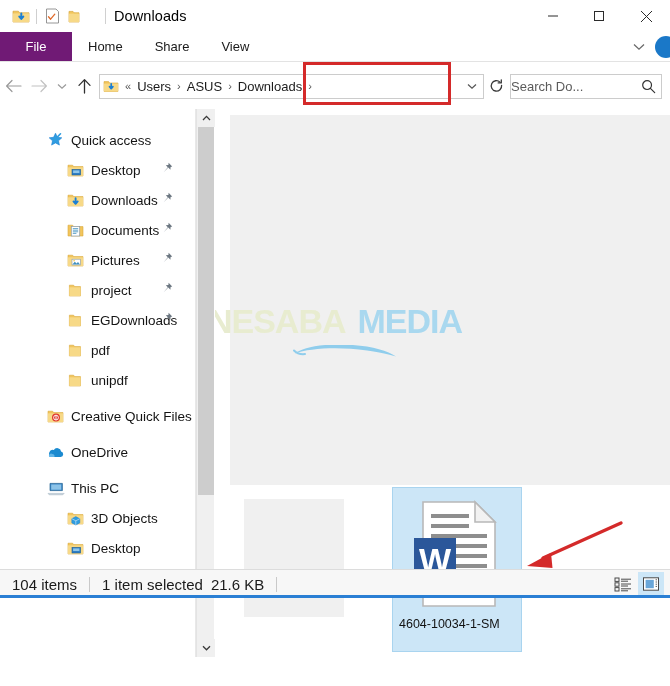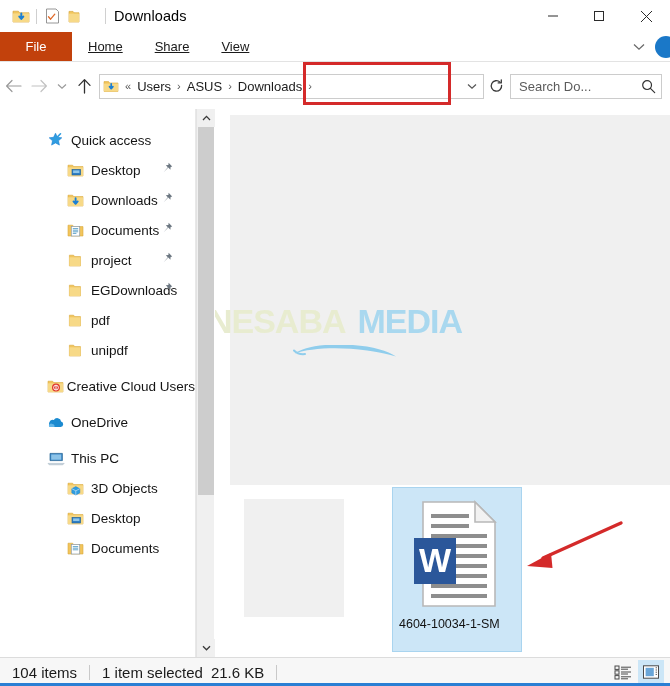--- a/index.html
+++ b/index.html
@@ -5,21 +5,21 @@
   * { box-sizing: border-box; }
   html, body { margin:0; padding:0; }
   body {
     width:670px; height:686px;
     font-family:"Liberation Sans", sans-serif;
     background:#ffffff;
     overflow:hidden;
     position:relative;
     color:#1a1a1a;
   }
-  #app { position:relative; width:670px; height:686px; background:#fff; }
+  #app { position:relative; width:670px; height:598px; background:#fff; }
 
   
   .titlebar {
     position:absolute; left:0; top:0; width:670px; height:32px;
     background:#ffffff; display:flex; align-items:center;
   }
   .qat { display:flex; align-items:center; gap:0px; padding-left:10px; height:32px; }
   .qat-ico {
     width:22px; height:22px; display:flex; align-items:center; justify-content:center;
   }
@@ -34,25 +34,25 @@
   }
   .win-btn:last-child { width:48px; }
 
   
   .ribbon {
     position:absolute; left:0; top:32px; width:670px; height:30px;
     background:#ffffff; display:flex; align-items:stretch;
     border-bottom:1px solid #e3e3e3;
   }
   .tab-file {
-    width:72px; background:#c2410c; color:#fff; display:flex;
+    width:72px; background:#701a75; color:#fff; display:flex;
     align-items:center; justify-content:center; font-size:13px;
   }
   .tab {
-    padding:0 16px; display:flex; align-items:center; font-size:13px; color:#1a1a1a;text-decoration:underline;
+    padding:0 16px; display:flex; align-items:center; font-size:13px; color:#1a1a1a;
   }
   .ribbon-right { margin-left:auto; display:flex; align-items:center; padding-right:4px; }
   .ribbon-chev { color:#6a6a6a; font-size:12px; padding:0 10px; }
   .help-circle {
     width:22px; height:22px; border-radius:50%; background:#1a78c8;
     margin-right:-11px; display:block;
   }
 
   
   .addrrow {
@@ -73,21 +73,21 @@
   .addr-ico { width:22px; display:flex; align-items:center; justify-content:center; }
   .crumbs { display:flex; align-items:center; font-size:13px; color:#1c1c1c; gap:0; flex:1; overflow:hidden; }
   .crumb { padding:0 3px; white-space:nowrap; }
   .crumb-sep { color:#555; font-size:11px; padding:0 3px; }
   .addr-dd { width:22px; display:flex; align-items:center; justify-content:center; color:#555; font-size:10px; }
   .refresh { width:24px; display:flex; align-items:center; justify-content:center; color:#3a3a3a; font-size:14px; }
 
   .searchbox {
     flex:1; height:25px; border:1px solid #cccccc; border-left:1px solid #cccccc;
     background:#fff; display:flex; align-items:center; margin-left:2px; margin-right:8px;
-    padding-left:8px; overflow:hidden;
+    overflow:hidden;
   }
   .searchbox .ph { font-size:13px; color:#5b5b5b; white-space:nowrap; flex:1; }
   .searchbox .mag { width:26px; display:flex; align-items:center; justify-content:center; color:#333; }
 
   
   .annot-rect {
     position:absolute; left:303px; top:62px; width:148px; height:43px;
     border:3px solid #d42a2a; z-index:40; pointer-events:none;
   }
 
@@ -373,20 +373,37 @@
           </svg>
         </span>
         <span class="lbl">Documents</span>
         <span class="pin">
           <svg width="12" height="13" viewBox="0 0 12 13">
               <path d="M7.6 0.8l3.6 3.6-1.6.7-.2 2.6-2.1-2.1-4.6 4.6 4.1-5-2-2 2.6-.3z" fill="#6b7680"></path>
             </svg>
         </span>
       </div>
 
+      <div class="nav-item indent">
+        <span class="ico">
+          <svg width="17" height="15" viewBox="0 0 17 15">
+            <path d="M1 2.2h4.6l1.1 1.4H16V13H1z" fill="#f2c55c" stroke="#d9a73c" stroke-width="0.6"></path>
+            <path d="M1 4.3h15V13H1z" fill="#f7d987"></path>
+            <rect x="5" y="6.2" width="8.4" height="5.8" fill="#fff" stroke="#8a9aa8" stroke-width="0.6"></rect>
+            <path d="M5.4 11.6l2.4-2.8 1.7 1.8 1.5-1.5 2 2.5z" fill="#3e8fbf"></path>
+            <circle cx="7.1" cy="7.8" r="0.8" fill="#f0c040"></circle>
+          </svg>
+        </span>
+        <span class="lbl">Pictures</span>
+        <span class="pin">
+          <svg width="12" height="13" viewBox="0 0 12 13">
+              <path d="M7.6 0.8l3.6 3.6-1.6.7-.2 2.6-2.1-2.1-4.6 4.6 4.1-5-2-2 2.6-.3z" fill="#6b7680"></path>
+            </svg>
+        </span>
+      </div>
 
       <div class="nav-item indent">
         <span class="ico">
           <svg width="17" height="15" viewBox="0 0 17 15">
             <path d="M2.4 2.2h4.2l1.1 1.4h5.8V13H2.4z" fill="#f2c55c" stroke="#d9a73c" stroke-width="0.6"></path>
             <path d="M2.4 4.3h11.1V13H2.4z" fill="#f7d987"></path>
           </svg>
         </span>
         <span class="lbl">project</span>
         <span class="pin">
@@ -436,21 +453,21 @@
       <div class="nav-item group">
         <span class="ico">
           <svg width="17" height="15" viewBox="0 0 17 15">
             <path d="M1 2.2h4.6l1.1 1.4H16V13H1z" fill="#f2c55c" stroke="#d9a73c" stroke-width="0.6"></path>
             <path d="M1 4.3h15V13H1z" fill="#f7d987"></path>
             <circle cx="9" cy="8.6" r="4" fill="#e0392f"></circle>
             <circle cx="9" cy="8.6" r="2.4" fill="none" stroke="#fff" stroke-width="0.9"></circle>
             <path d="M9 6.2v4.8" stroke="#fff" stroke-width="0.9"></path>
           </svg>
         </span>
-        <span class="lbl">Creative Cloud Users</span>
+        <span class="lbl">Creative Quick Files</span>
       </div>
 
       <div class="nav-item group">
         <span class="ico">
           <svg width="18" height="13" viewBox="0 0 18 13">
             <path d="M4.6 11h9.1a2.8 2.8 0 0 0 .4-5.5 3.9 3.9 0 0 0-7.3-1.4A3.1 3.1 0 0 0 4.6 11z" fill="#1b8ad0"></path>
             <path d="M2.2 11h5.2a2.2 2.2 0 0 0-2-3.1A2.3 2.3 0 0 0 2.2 11z" fill="#63b6e8"></path>
           </svg>
         </span>
         <span class="lbl">OneDrive</span>

